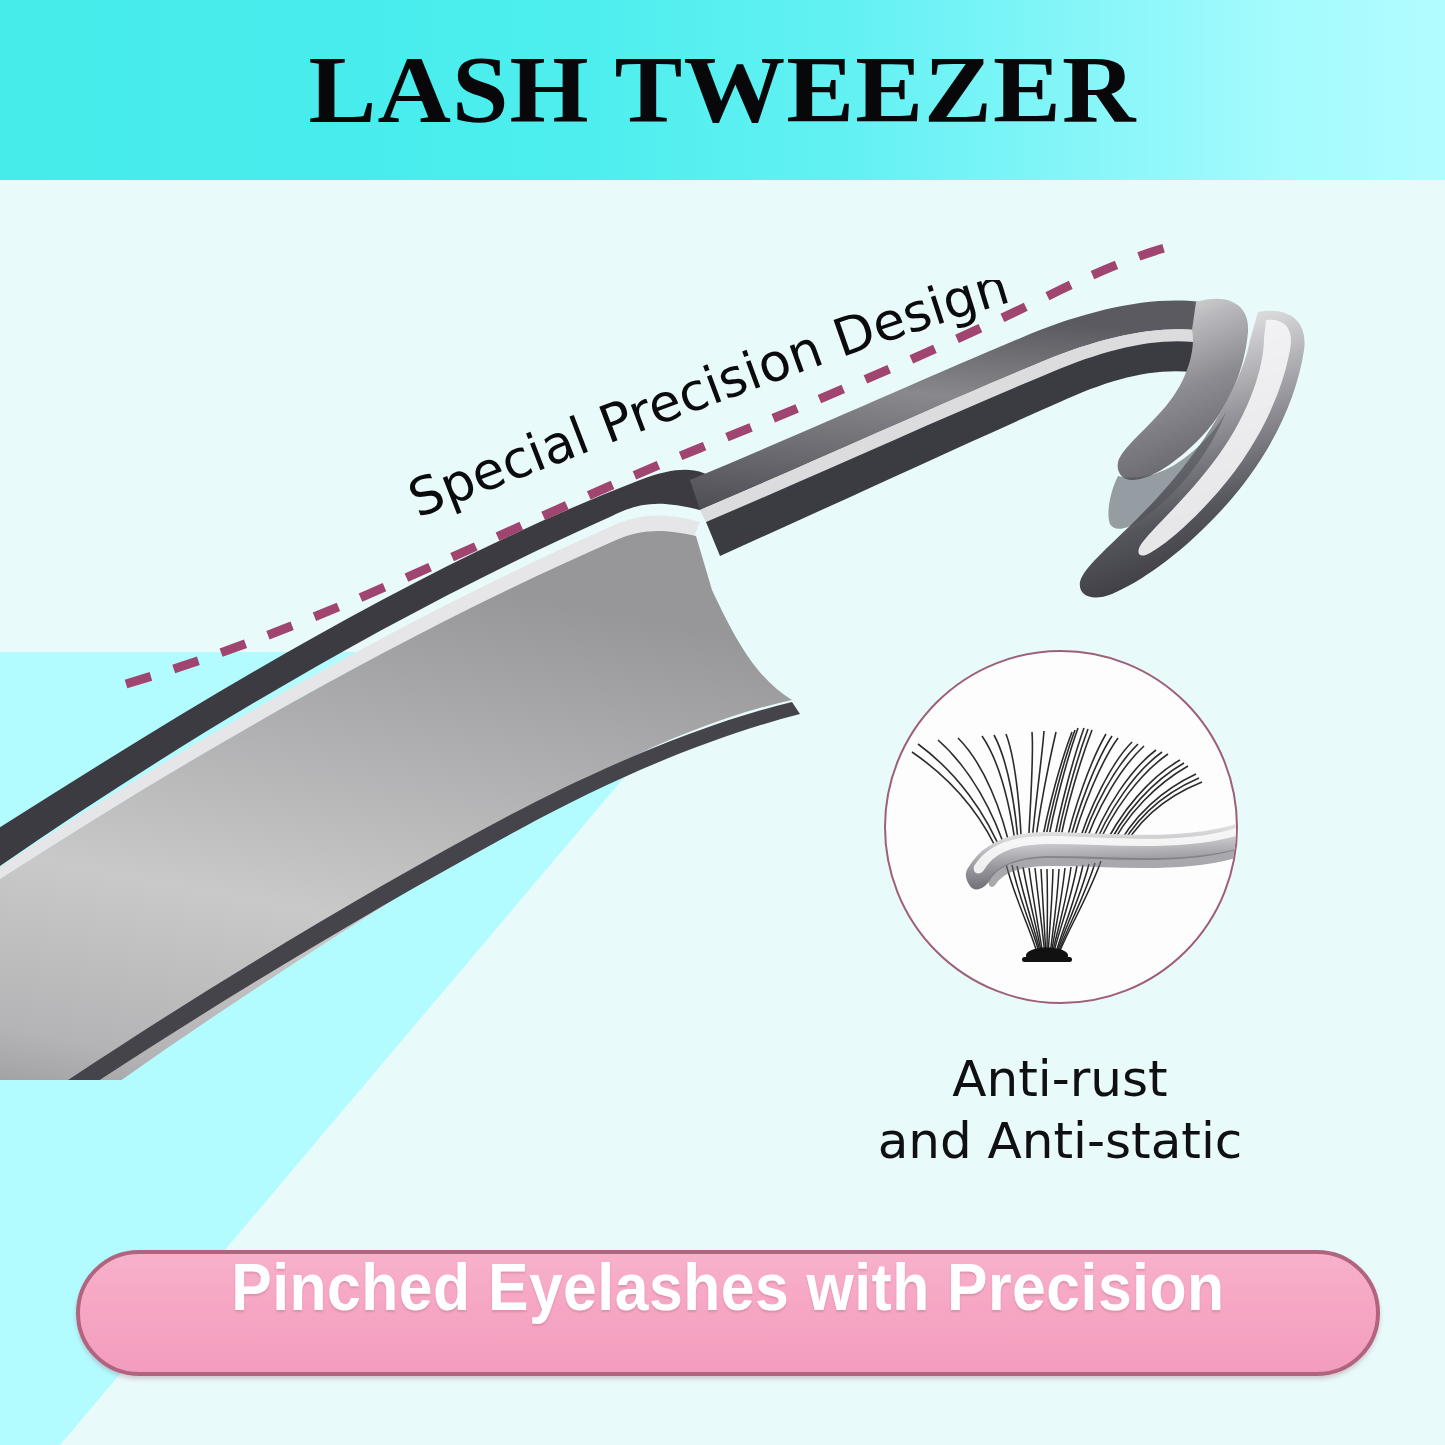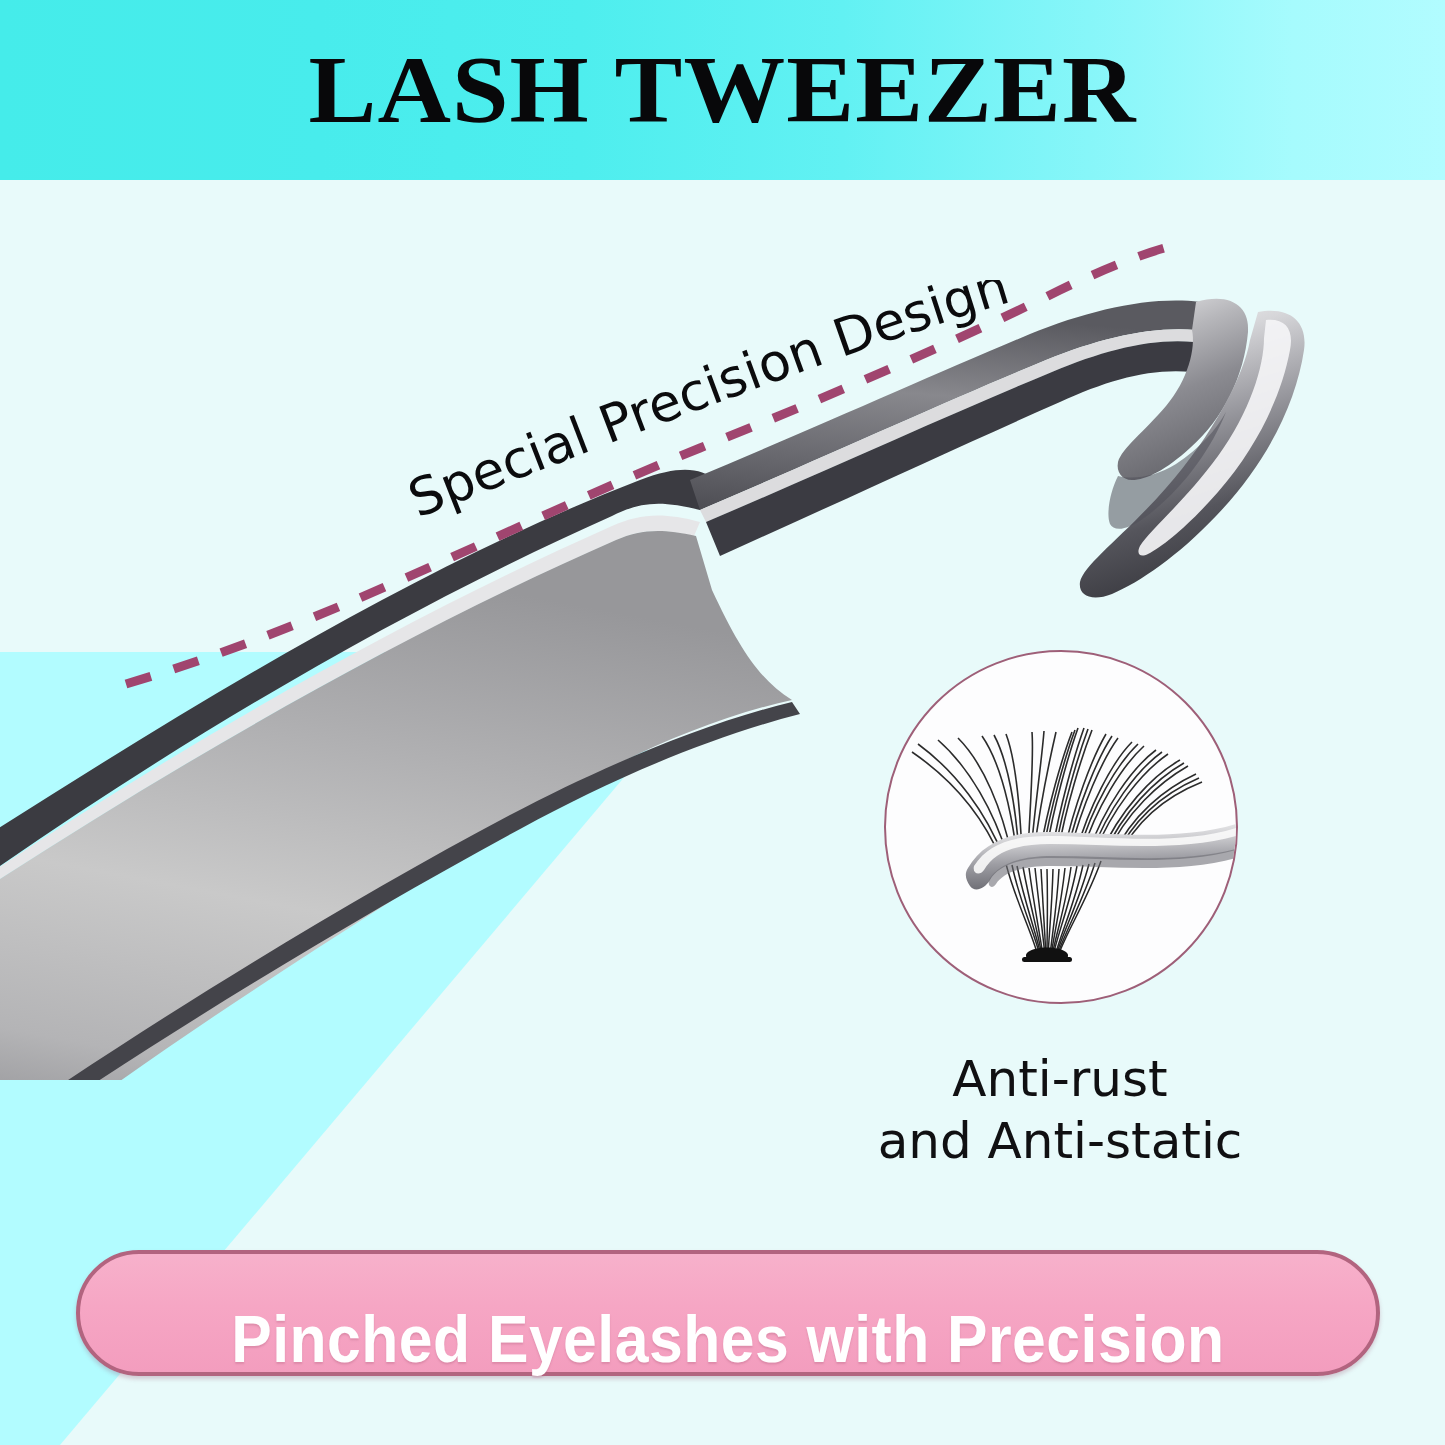--- a/index.html
+++ b/index.html
@@ -118,21 +118,21 @@
   
   #pink-banner {
     position: absolute;
     left: 76px; top: 1250px;
     width: 1304px; height: 126px;
     border-radius: 63px;
     background: linear-gradient(180deg, #f7b1cb 0%, #f6a6c4 45%, #f39dbe 100%);
     border: 4px solid #b2647f;
     box-sizing: border-box;
     display: flex;
-    align-items: flex-end;
+    align-items: flex-start;
     justify-content: center;
     box-shadow: 0 3px 4px rgba(150,80,110,0.28);
   }
   #pink-banner-label {
     font-family: "Liberation Sans", sans-serif;
     font-weight: bold;
     font-size: 66px;
     line-height: 66px;
     color: #ffffff;
     letter-spacing: 0.5px;

